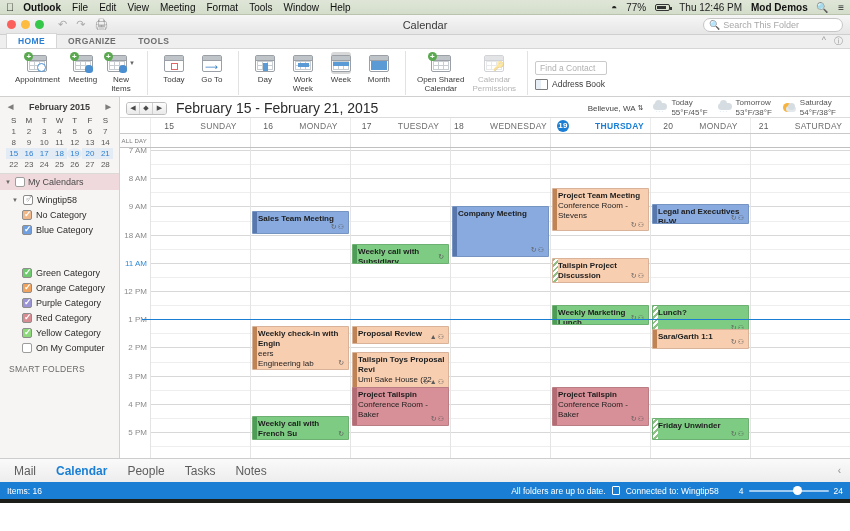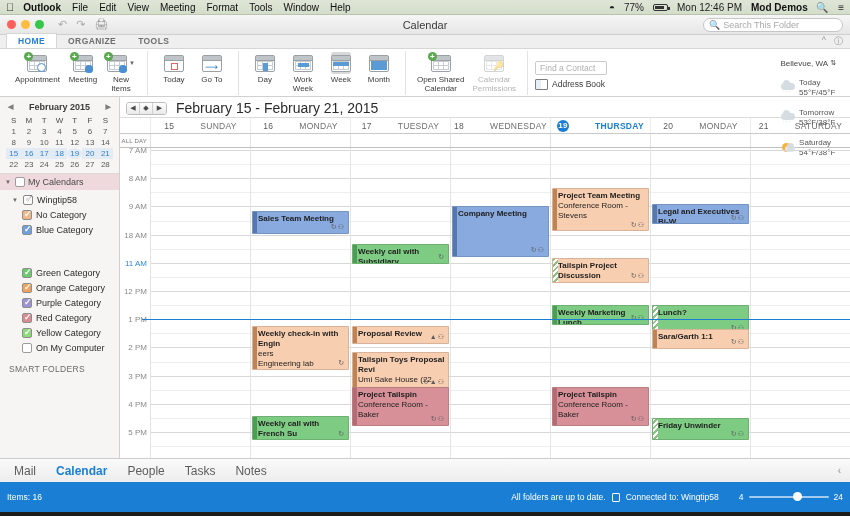--- a/index.html
+++ b/index.html
@@ -120,21 +120,21 @@
   .smart { font-size:8.5px; color:#6a6a6a; padding:9px 0 0 9px; letter-spacing:.3px; }
 
   
   .calpane { flex:1; display:flex; flex-direction:column; background:#fff; position:relative; }
   .cp-top { height:20px; display:flex; align-items:center; padding:2px 6px 0; position:relative; }
   .navbtns { display:flex; border:1px solid #bdbdbd; border-radius:3px; overflow:hidden; height:13px; }
   .navbtns div { width:13px; display:flex; align-items:center; justify-content:center; font-size:7px;
     background:linear-gradient(#fdfdfd,#eaeaea); border-right:1px solid #cfcfcf; color:#4a4a4a; }
   .navbtns div:last-child { border-right:none; }
   .range-title { font-size:14px; color:#2b2b2b; margin-left:9px; white-space:nowrap; }
-  .weatherbar { margin-left:auto; display:flex; align-items:center; gap:10px; font-size:8px; color:#555; padding-right:8px;flex-direction:column; }
+  .weatherbar { margin-left:auto; display:flex; align-items:center; gap:10px; font-size:8px; color:#555; padding-right:8px; }
   .wloc { display:flex; align-items:center; gap:2px; font-size:8px; color:#444; }
   .witem { display:flex; align-items:center; gap:3px; }
   .wtxt { line-height:1.25; }
   .wicon { width:15px; height:12px; position:relative; }
   .cloud { position:absolute; left:0; top:1px; width:14px; height:7px; background:#d6dde2; border-radius:5px; }
   .cloud::before{content:"";position:absolute;left:2px;top:-3px;width:7px;height:7px;background:#d6dde2;border-radius:50%;}
   .rain { position:absolute; left:2px; top:8px; font-size:6px; color:#9fc7e8; letter-spacing:1px; }
   .sun { position:absolute; left:1px; top:1px; width:9px; height:9px; background:#f6b33d; border-radius:50%; }
 
   
@@ -193,21 +193,21 @@
   
   .botnav {
     height:24px; background:linear-gradient(#fafafa,#ededed); border-top:1px solid #cdcdcd;
     display:flex; align-items:center; padding-left:14px; gap:20px; position:relative;
   }
   .bn { font-size:12px; color:#5d5d5d; }
   .bn.active { color:#1a7fd4; font-weight:bold; }
   .bn-right { margin-left:auto; padding-right:9px; color:#8c8c8c; font-size:10px; }
 
   .statusbar {
-    height:30px; background:#1a7fd4; color:#fff; display:flex; align-items:center;
+    height:17px; background:#1a7fd4; color:#fff; display:flex; align-items:center;
     font-size:8.5px; padding:0 7px; gap:20px;text-align:center;
   }
   .sb-left { }
   .sb-mid { margin-left:auto; display:flex; align-items:center; gap:6px; }
   .sb-slider { display:flex; align-items:center; gap:5px; margin-left:14px; }
   .slider-track { width:80px; height:2px; background:#9fcbf0; position:relative; border-radius:1px; }
   .slider-knob { position:absolute; left:44px; top:-4px; width:9px; height:9px; background:#fff; border-radius:50%; }
   .botstrip { height:4px; background:#1d1d1a; }
 </style>
 </head>
@@ -221,21 +221,21 @@
   <span class="mitem">View</span>
   <span class="mitem">Meeting</span>
   <span class="mitem">Format</span>
   <span class="mitem">Tools</span>
   <span class="mitem">Window</span>
   <span class="mitem">Help</span>
   <span class="right">
     <span style="font-size:10px;">◓</span>
     <span>77%</span>
     <span class="batt"></span>
-    <span>Mon 12:46 PM</span>
+    <span>Thu 12:46 PM</span>
     <span class="mitem bold">Mod Demos</span>
     <span>🔍</span>
     <span>≡</span>
   </span>
 </div>
 
 <div class="titlebar">
   <span class="traffic">
     <span class="dot r"></span>
     <span class="dot y"></span>

